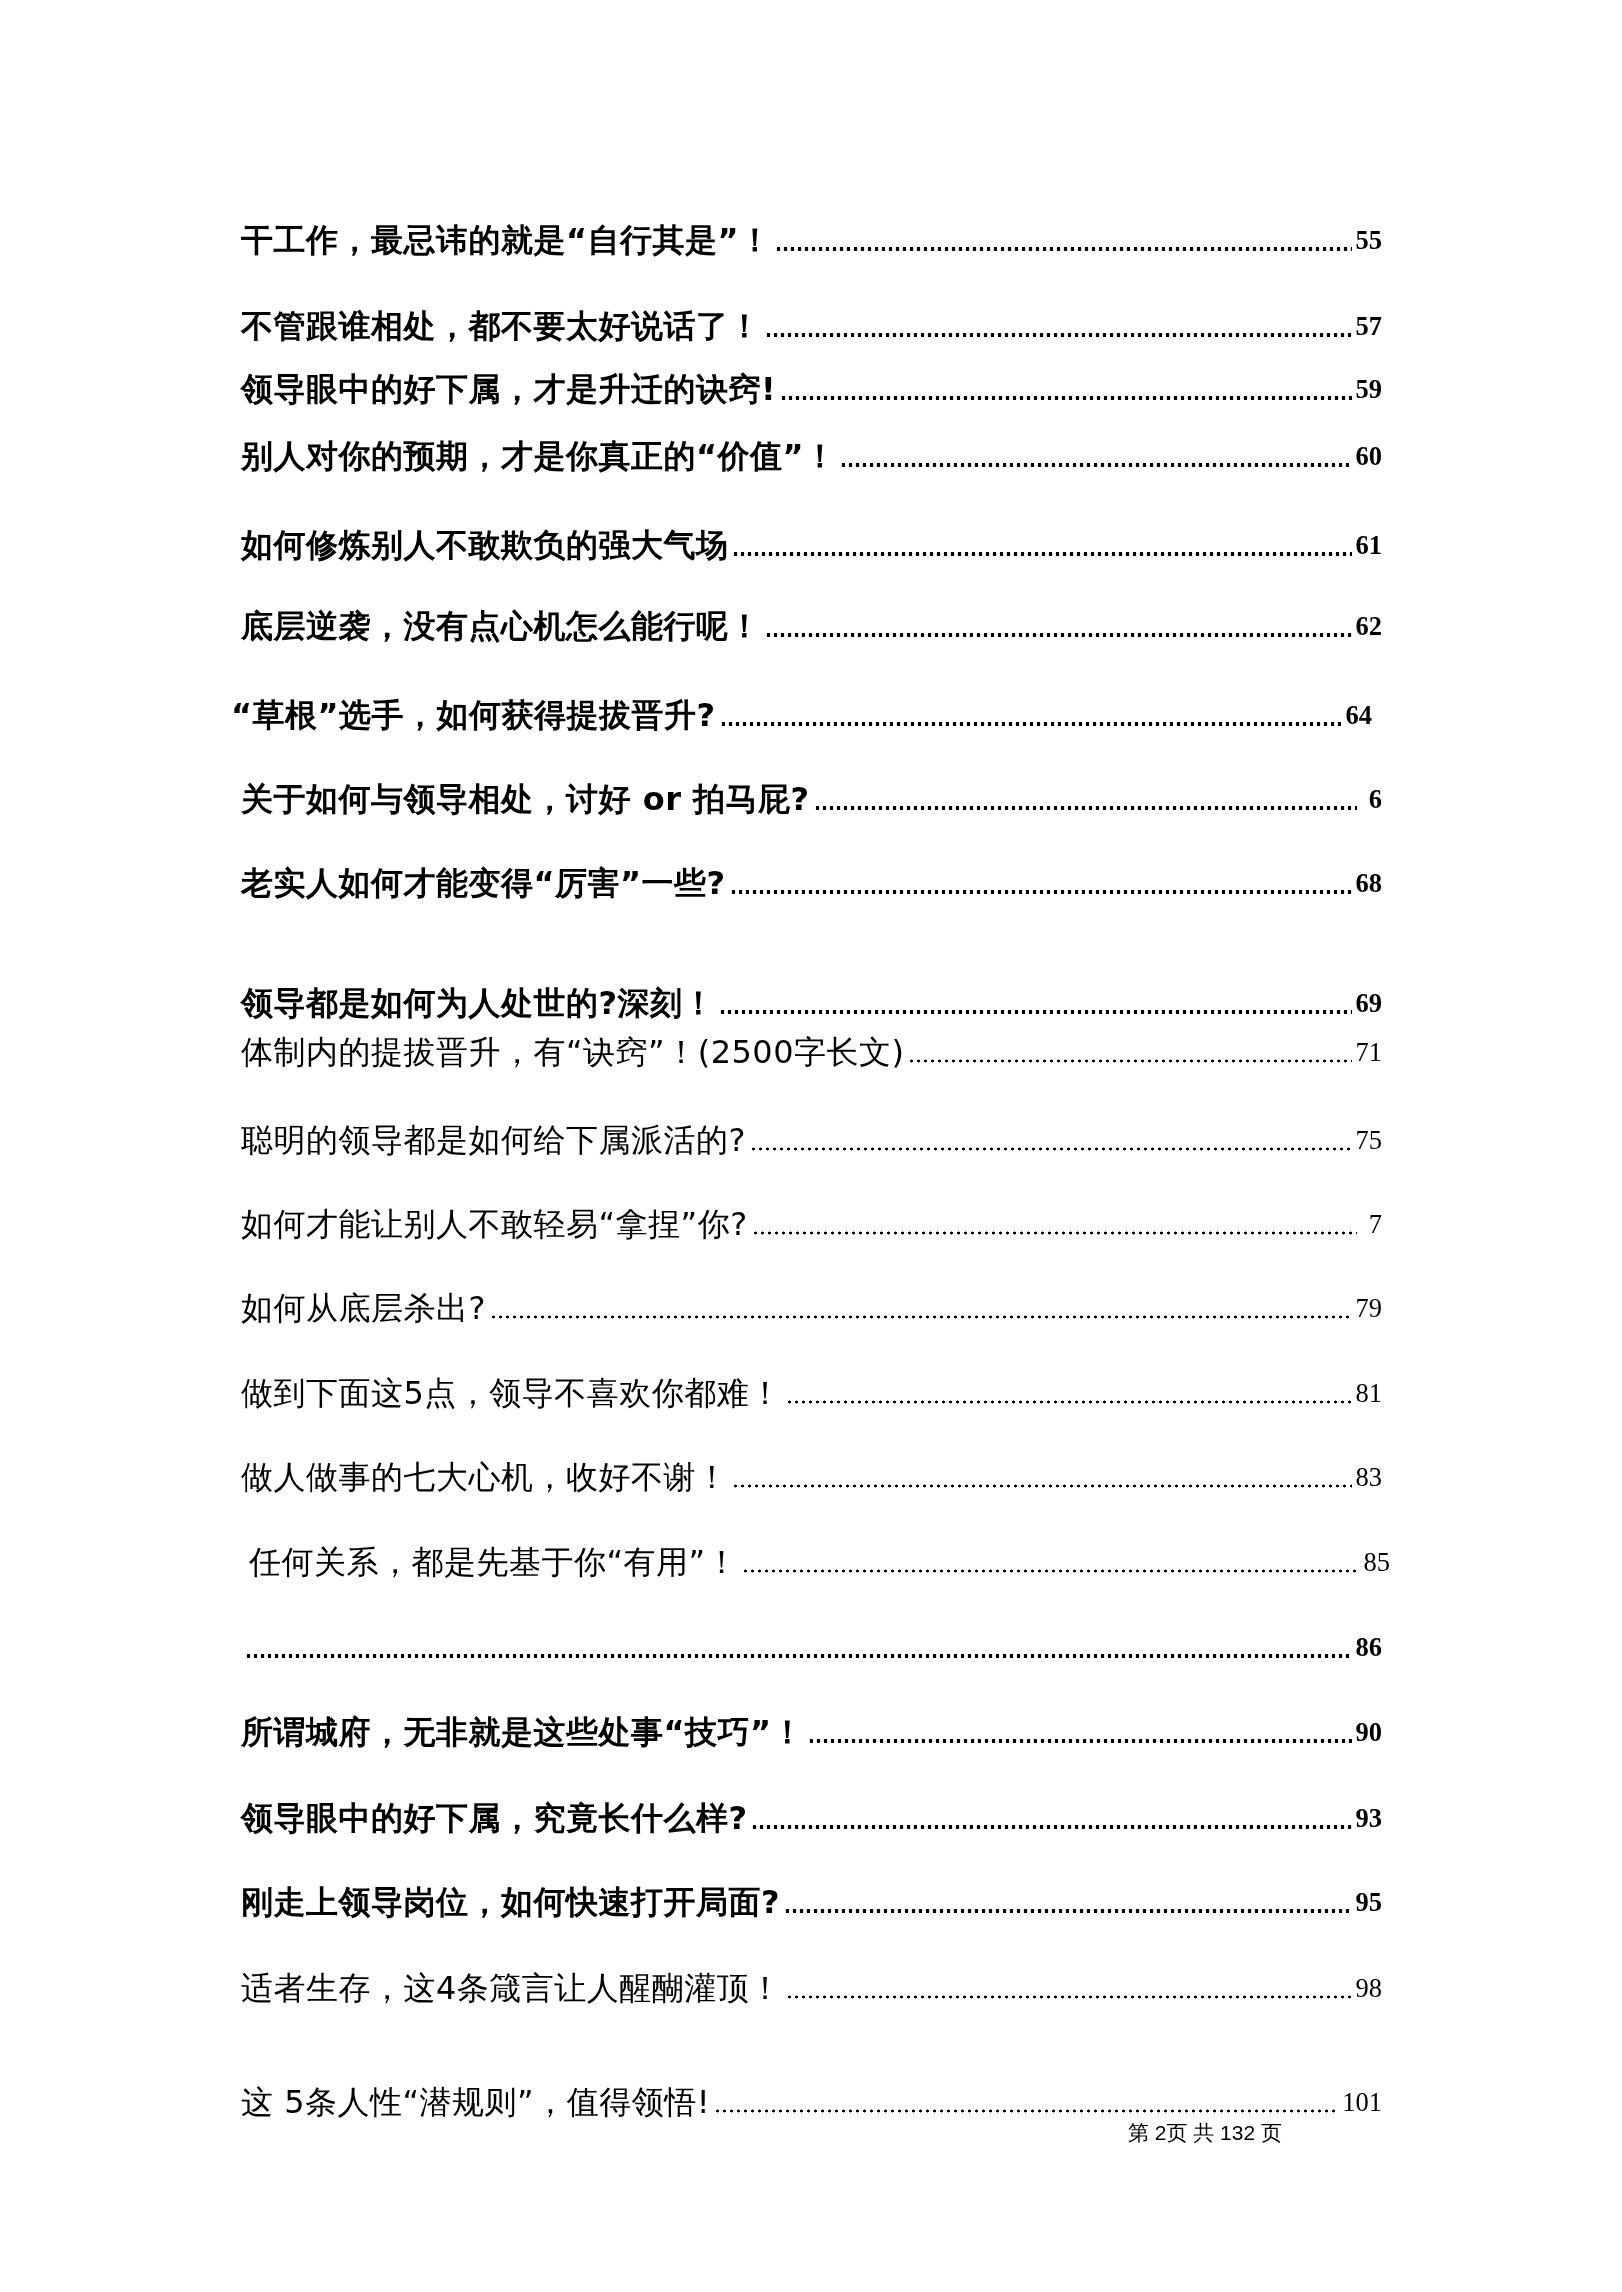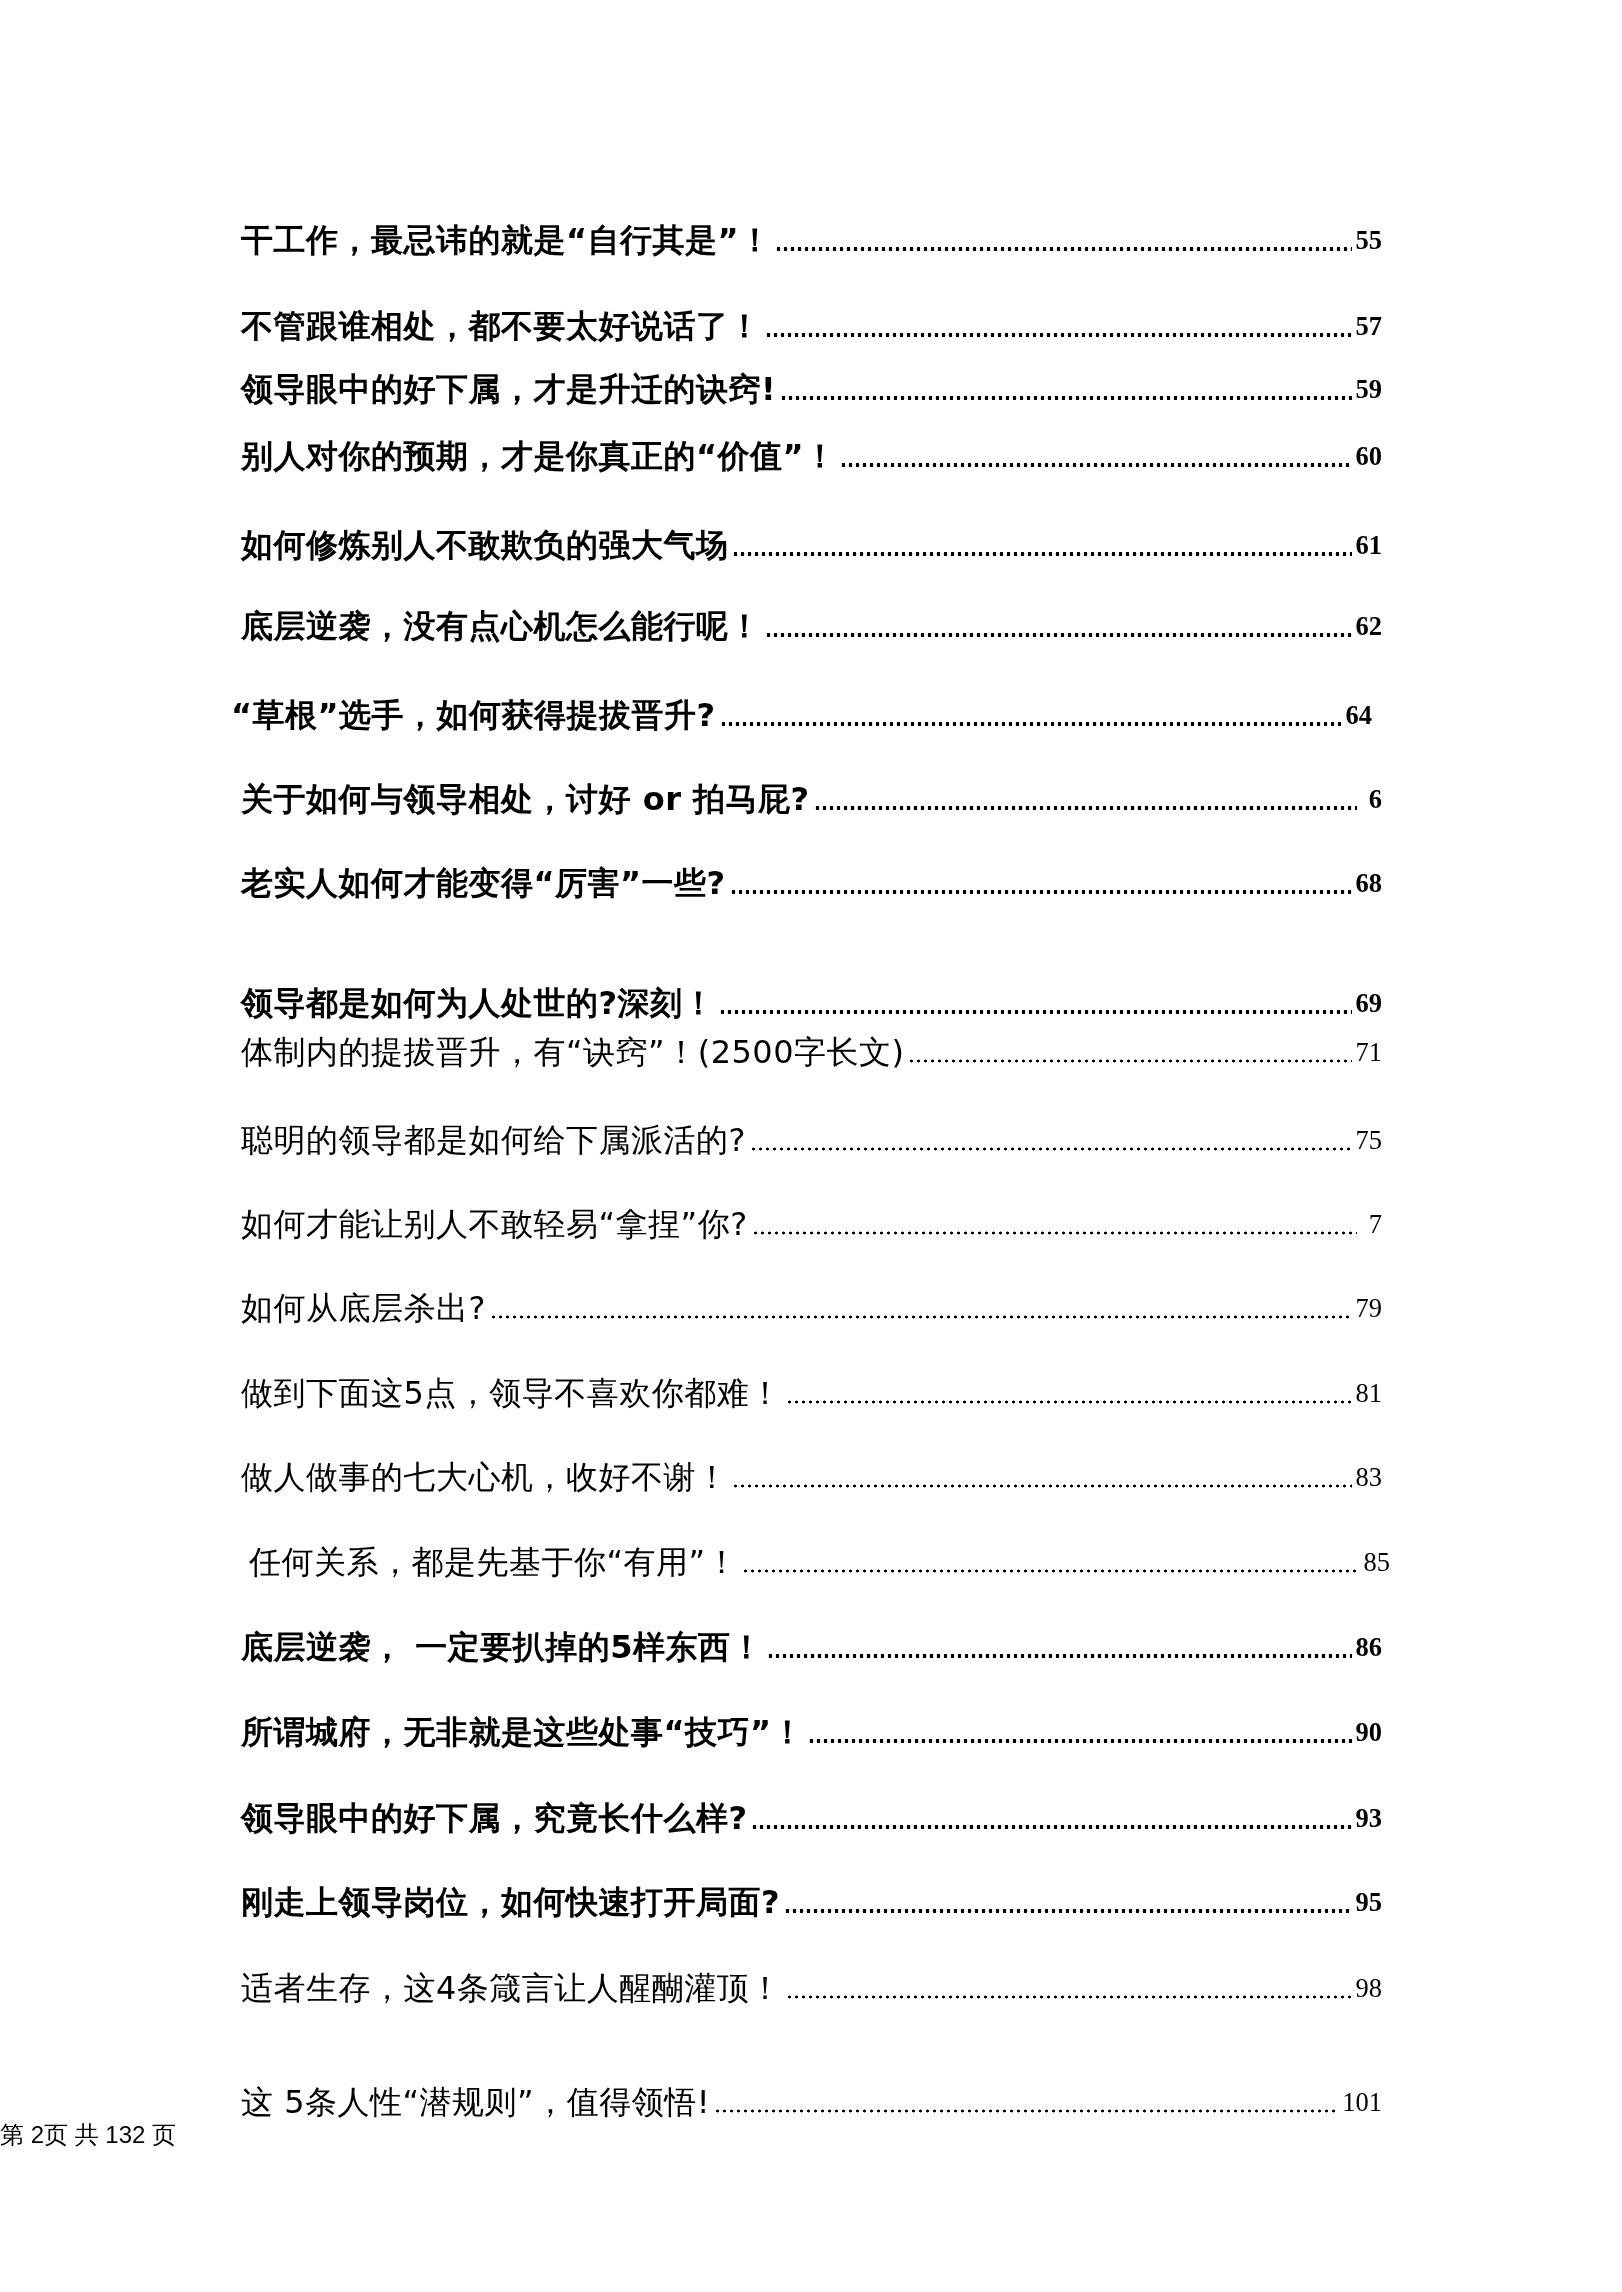--- a/index.html
+++ b/index.html
@@ -11,22 +11,22 @@
   .toc-entry .title { white-space: nowrap; font-size: 32px; letter-spacing: 0.5px; }
   .toc-entry.bold .title { font-weight: bold; }
   .toc-entry .leader { flex: 1; height: 39px; margin: 0 3.9px; overflow: hidden; position: relative; }
   .toc-entry .leader::after { content: ""; position: absolute; left: 0; right: 0; bottom: 8.8px;
                height: 3.9px; background-image: radial-gradient(circle, #000 1.3px, transparent 1.6px);
                background-size: 7px 3.9px; background-repeat: repeat-x; }
   .toc-entry.bold .leader::after { background-image: radial-gradient(circle, #000 1.8px, transparent 2.1px); }
   .toc-entry .page-num { font-family: "Liberation Serif", "DejaVu Serif", serif; font-size: 26.5px;
                white-space: nowrap; min-width: 21.6px; text-align: right; }
   .toc-entry.bold .page-num { font-weight: bold; }
-  .footer { position: absolute; top: 2119px; left: 0; width: 1282px; text-align: left;
-            font-size: 24px; font-family: "Liberation Sans", "DejaVu Sans", sans-serif; }
+  .footer { position: absolute; top: 2119px; left: 0; width: 1282px; text-align: right;
+            font-size: 21px; font-family: "Liberation Sans", "DejaVu Sans", sans-serif; }
 </style>
 </head>
 <body>
 
 <div class="page">
   <div id="toc">
       <div class="toc-entry bold" style="top: 221px;">
         <span class="title">干工作，最忌讳的就是“自行其是”！</span>
         <span class="leader"></span>
         <span class="page-num">55</span>
@@ -105,21 +105,20 @@
         <span class="title">做人做事的七大心机，收好不谢！</span>
         <span class="leader"></span>
         <span class="page-num">83</span>
       </div>
       <div class="toc-entry" style="top: 1543px; margin-left: 8px;">
         <span class="title">任何关系，都是先基于你“有用”！</span>
         <span class="leader"></span>
         <span class="page-num">85</span>
       </div>
       <div class="toc-entry bold" style="top: 1628px;">
-        <span class="title">底层逆袭， 一定要扒掉的5样东西！</span>
         <span class="leader"></span>
         <span class="page-num">86</span>
       </div>
       <div class="toc-entry bold" style="top: 1713px;">
         <span class="title">所谓城府，无非就是这些处事“技巧”！</span>
         <span class="leader"></span>
         <span class="page-num">90</span>
       </div>
       <div class="toc-entry bold" style="top: 1799px;">
         <span class="title">领导眼中的好下属，究竟长什么样?</span>

